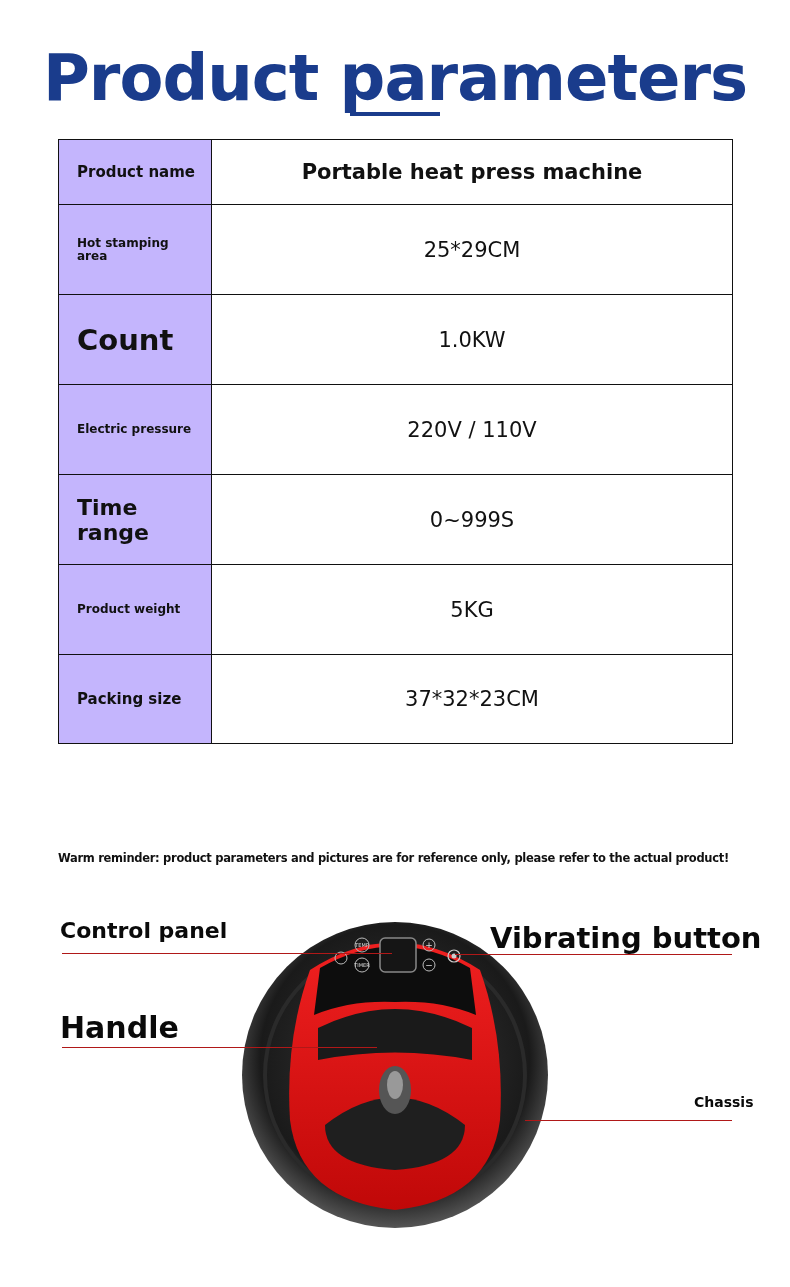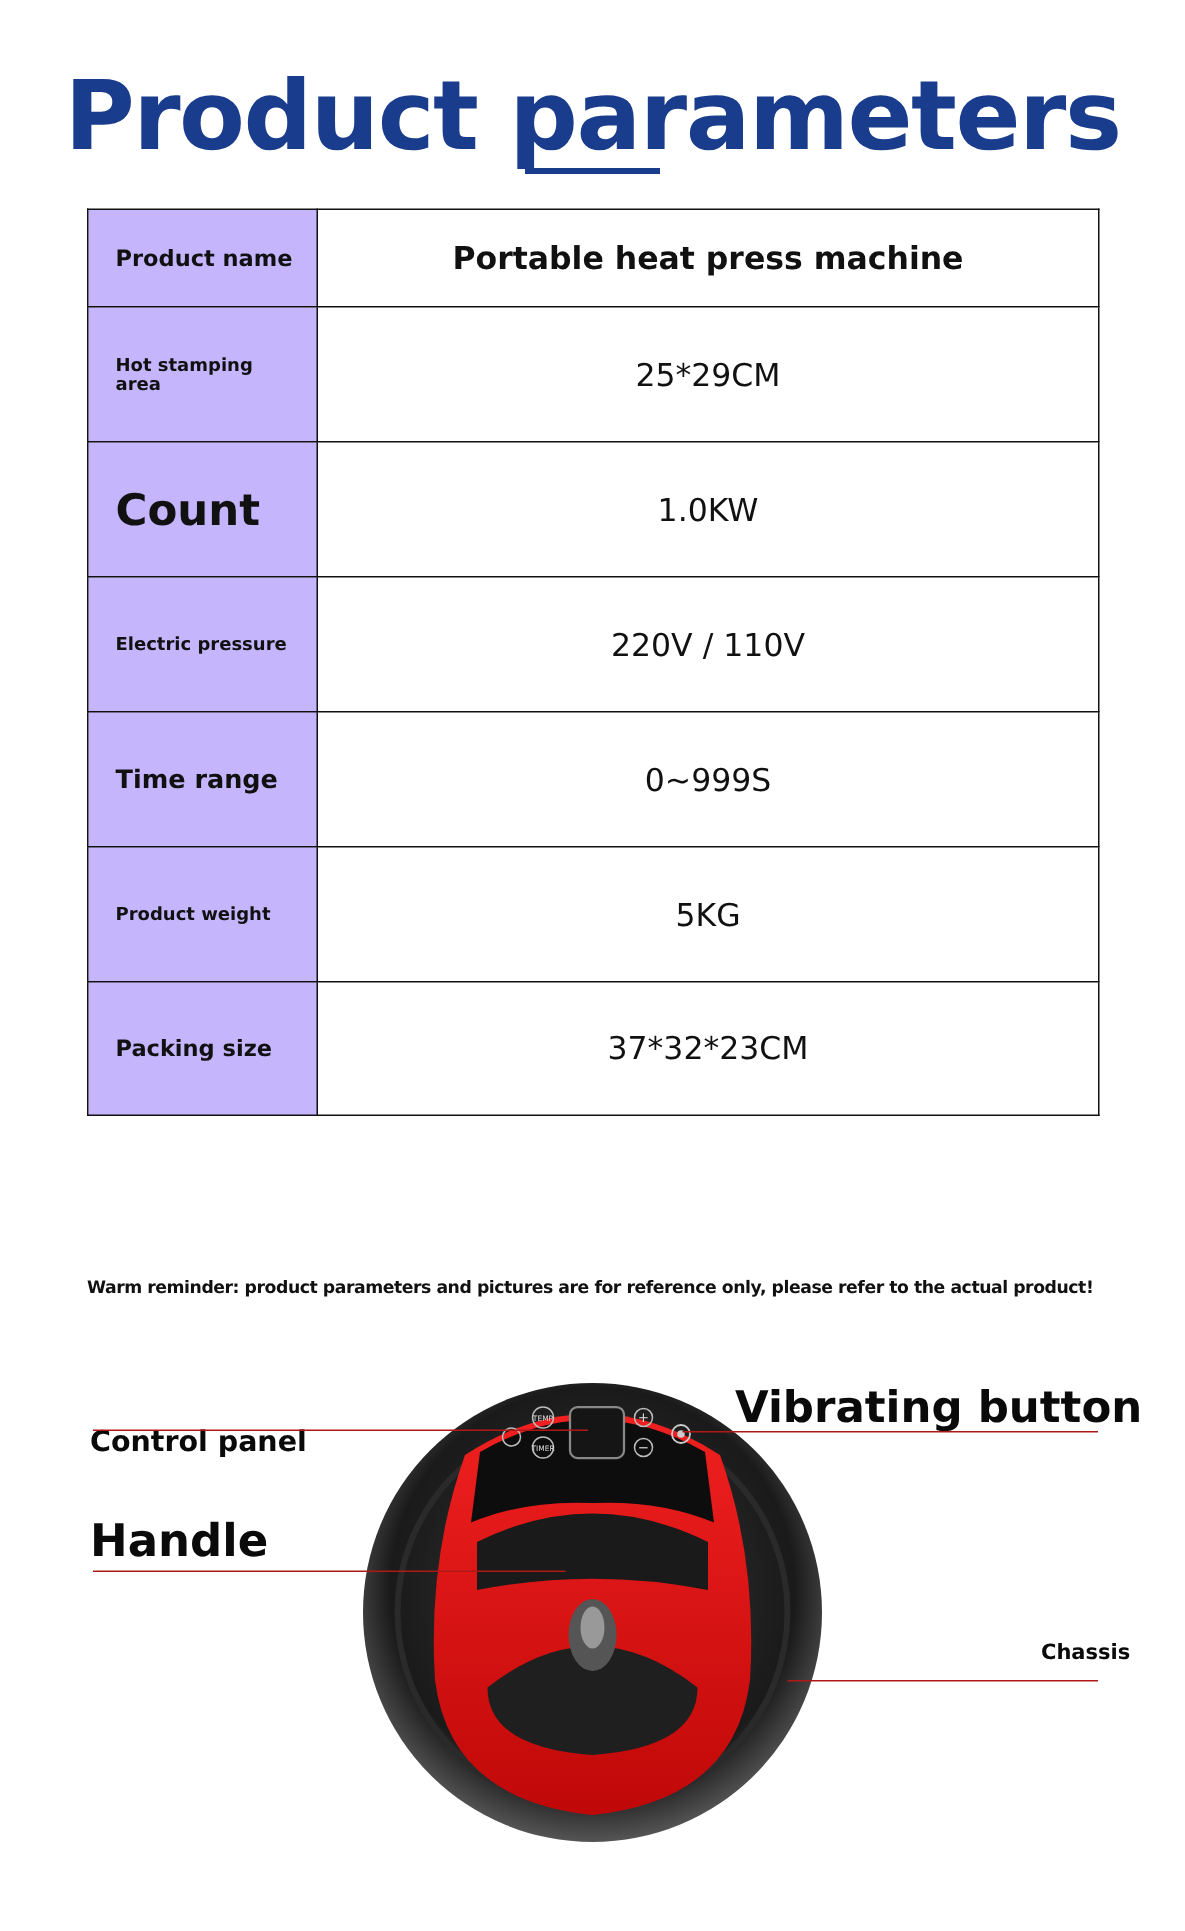--- a/index.html
+++ b/index.html
@@ -10,29 +10,29 @@
            font-family:"DejaVu Sans", sans-serif; font-weight:bold; font-size:64px;
            letter-spacing:-1px; color:#1a3c8c; line-height:80px; }
   .title-underline { position:absolute; left:350px; top:112px; width:90px; height:4px; background:#1a3c8c; }
 
   table.params { position:absolute; left:58px; top:139px; width:675px; border-collapse:collapse; }
   table.params td { border:1.5px solid #111; padding:0; vertical-align:middle; }
   td.label { width:134px; background:#c4b5fd; padding-left:18px !important; font-weight:bold; }
   td.value { text-align:center; font-size:21px; }
   .l-sm { font-size:12px; line-height:13px; display:block; }
   .l-md { font-size:15px; display:block; }
-  .l-lg { font-size:17px; display:block; }
+  .l-lg { font-size:22px; display:block; }
   .l-xl { font-size:29px; display:block; }
   .v-bold { font-weight:bold; font-size:20px; }
 
   .reminder { position:absolute; left:58px; top:851px; font-size:11.5px; font-weight:bold;
               letter-spacing:-0.3px; color:#111; white-space:nowrap; }
 
   .callout { position:absolute; font-weight:bold; color:#0a0a0a; white-space:nowrap; }
-  .c-control { left:60px; top:918px; font-size:19px;margin-top:32px; }
+  .c-control { left:60px; top:918px; font-size:22px; }
   .c-vibrate { left:490px; top:921px; font-size:29px; }
   .c-handle  { left:60px; top:1010px; font-size:30px; }
   .c-chassis { left:680px; top:1094px; font-size:14px;margin-left:14px; }
   .line { position:absolute; height:1px; background:#b01818; }
 
   .device { position:absolute; left:240px; top:920px; width:310px; height:310px; }
 </style>
 </head>
 <body>
 

